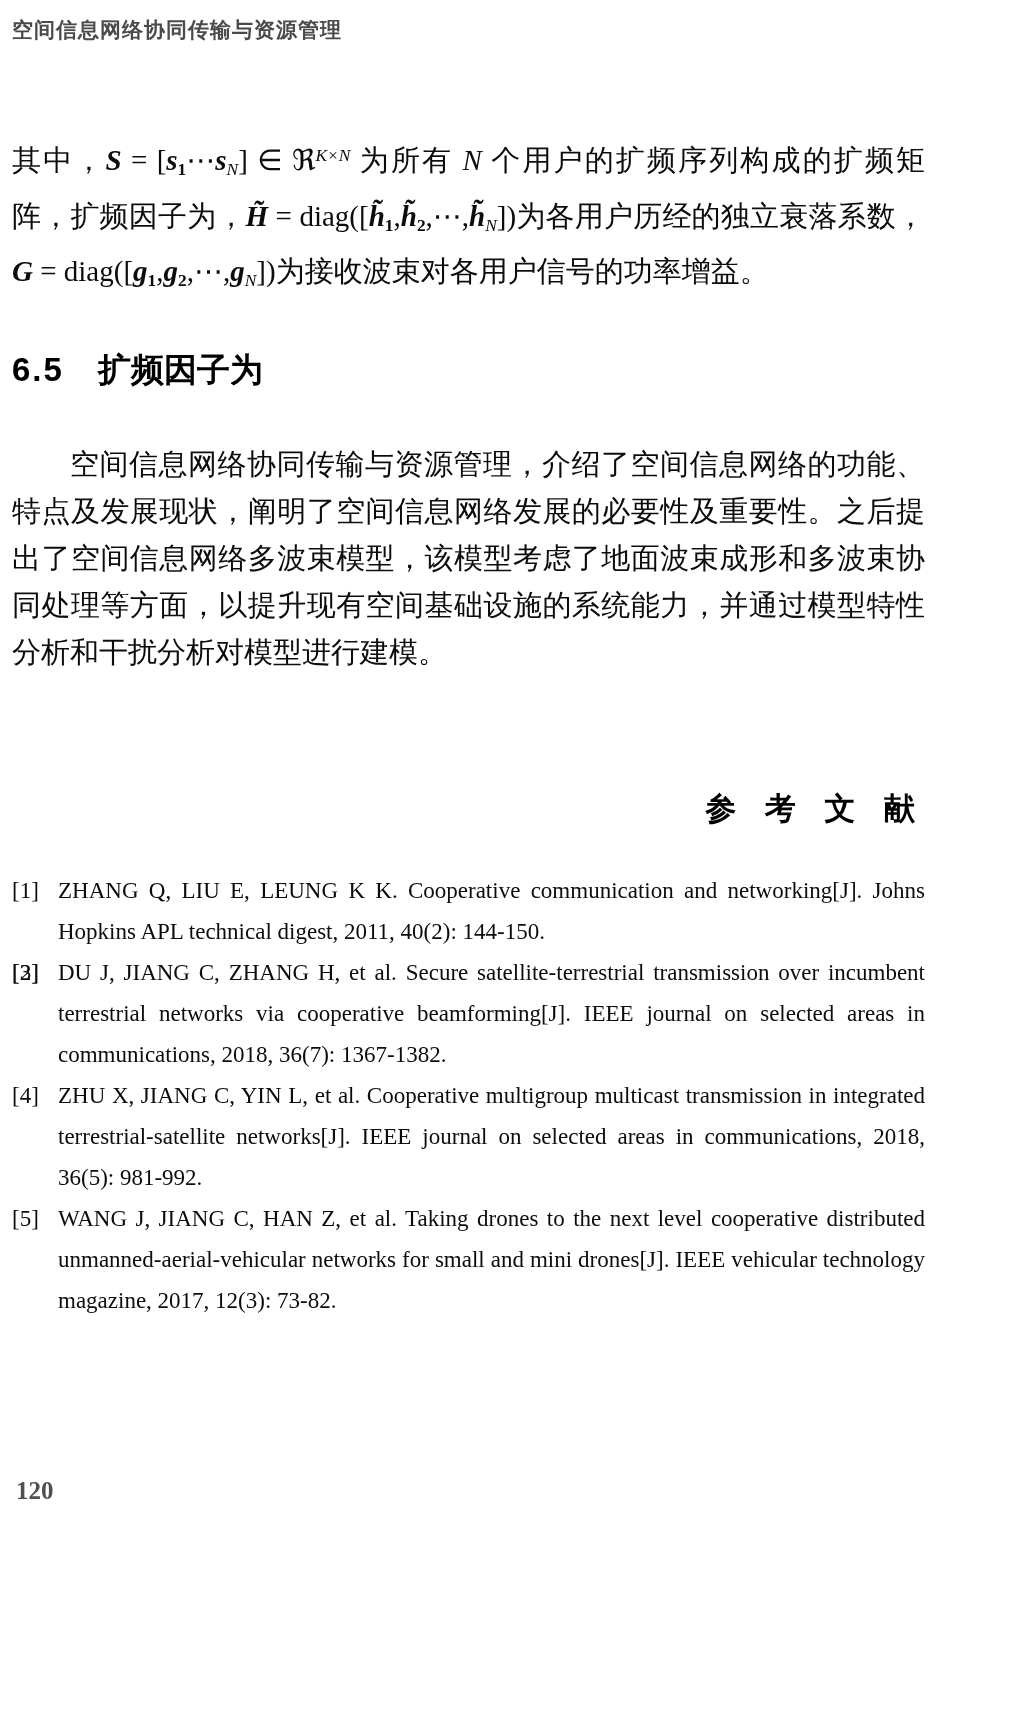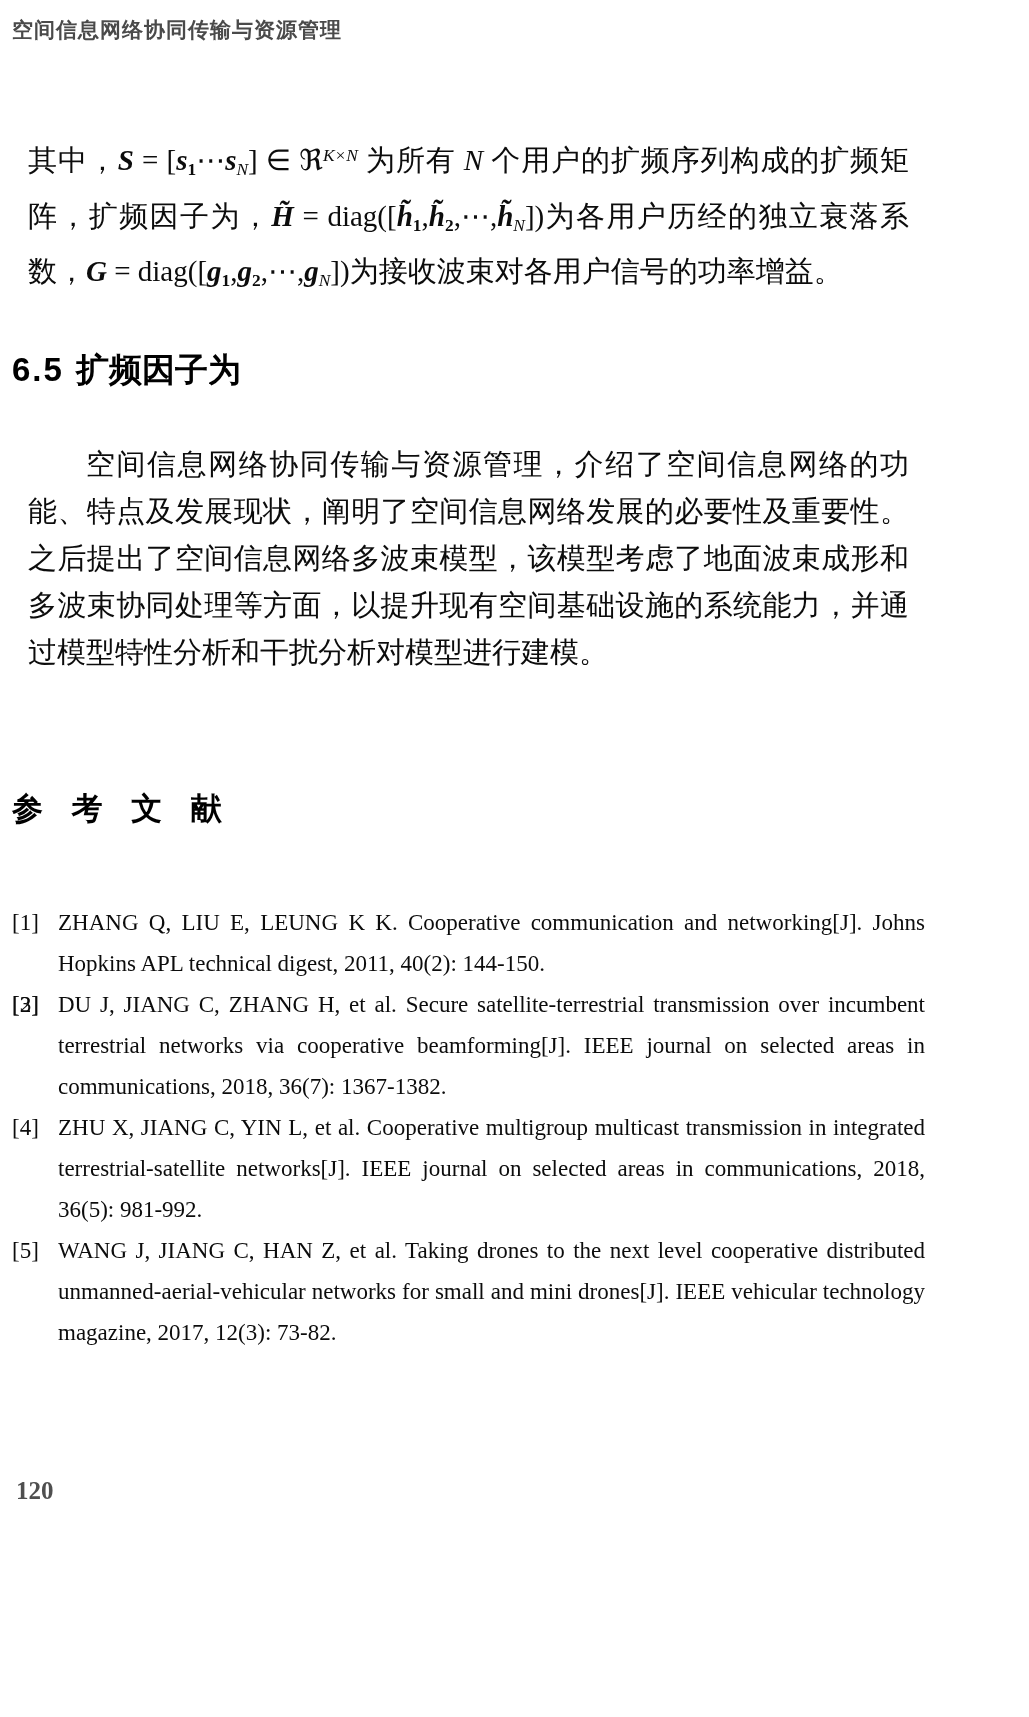--- a/index.html
+++ b/index.html
@@ -19,50 +19,50 @@
     font-family: "Liberation Sans", sans-serif;
     font-weight: bold;
     font-size: 21px;
     color: #4a4a4a;
     letter-spacing: 1px;
   }
   .body-text {
     font-size: 29px;
     line-height: 47px;
     text-align: justify;
-    margin: 16px;
+    margin: 0;
     color: #0c0c0c;
   }
   .first-para { margin-top: 88px; }
   .indent { text-indent: 2em; }
   
   .seg-cn { font-style: normal; }
   .seg-m  { font-style: normal; }
   .seg-i  { font-style: italic; }
   .seg-bi { font-style: italic; font-weight: bold; }
   .seg-sub  { font-size: 0.60em; vertical-align: -0.28em; font-weight: bold; }
   .seg-subi { font-size: 0.60em; vertical-align: -0.28em; font-style: italic; }
   .seg-supi { font-size: 0.60em; vertical-align: 0.50em; font-style: italic; }
   .section-heading {
     font-family: "Liberation Sans", sans-serif;
     font-weight: bold;
     font-size: 33px;
     color: #000;
     margin: 44px 0 0 0;
   }
-  .section-heading .sec-num { margin-right: 12px; letter-spacing: 2px; }
+  .section-heading .sec-num { margin-right: 34px; letter-spacing: 2px; }
   .summary-para { margin-top: 48px; }
   .refs-heading {
     font-family: "Liberation Sans", sans-serif;
     font-weight: bold;
     font-size: 31px;
     color: #000;
-    text-align: left;
+    text-align: right;
     letter-spacing: 10px;
-    margin: 112px 0 72px 0;
+    margin: 112px 0 40px 0;
   }
   .refs-list { margin: 0; padding: 0; list-style: none; }
   .ref-item {
     position: relative;
     padding-left: 46px;
     font-size: 23px;
     line-height: 41px;
     text-align: justify;
     color: #0c0c0c;
   }

